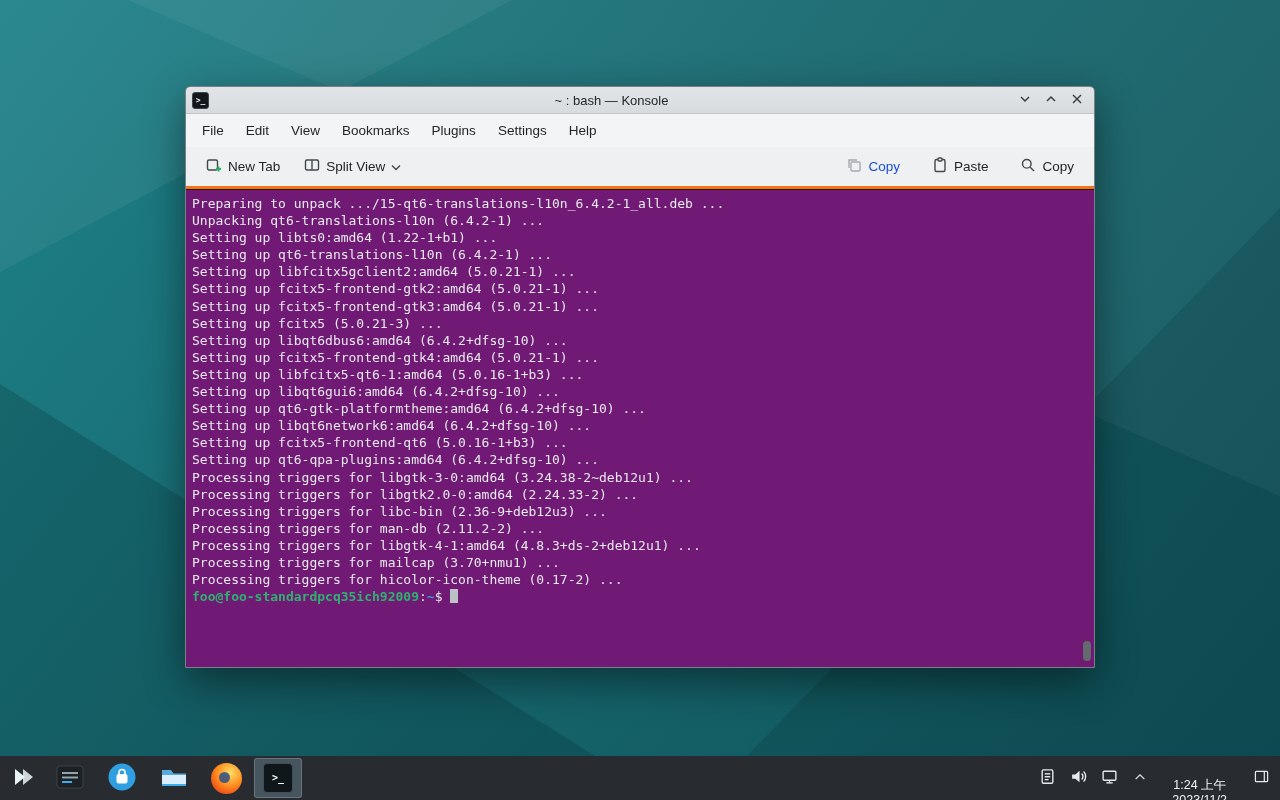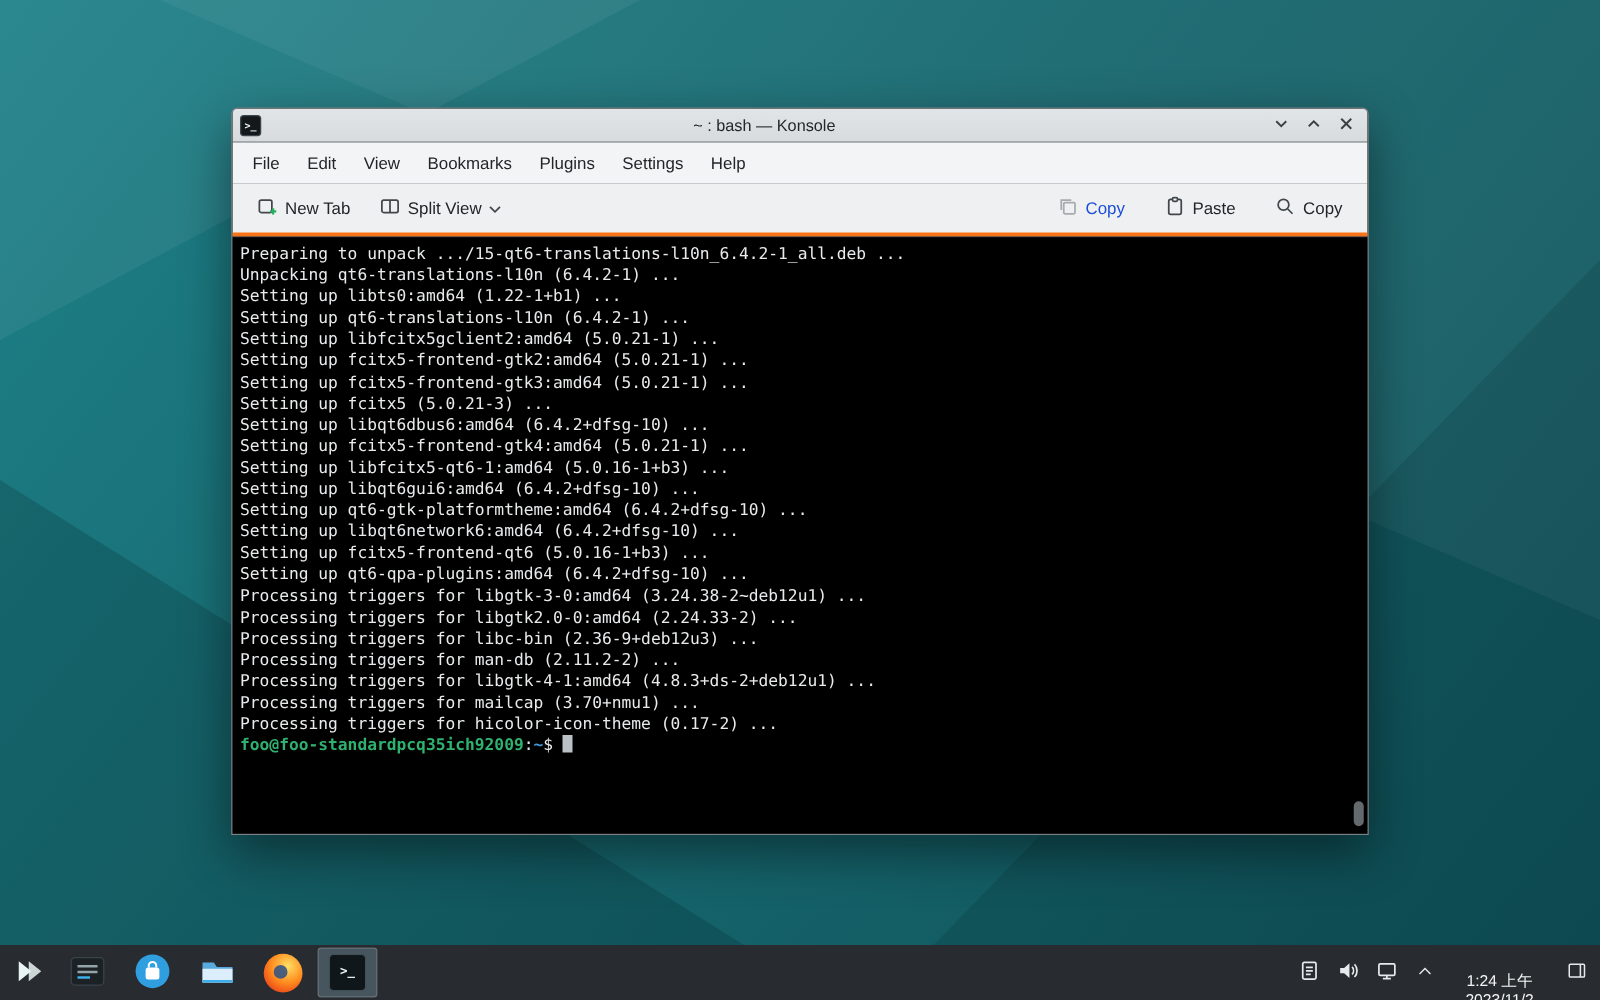--- a/index.html
+++ b/index.html
@@ -35,21 +35,21 @@
     display:flex; align-items:center; padding:0 12px; gap:8px; }
   .tb-btn { display:flex; align-items:center; gap:6px; padding:6px 8px; border:none; background:transparent;
     font-size:13.5px; color:#232629; font-family:inherit; border-radius:3px; }
   .tb-btn svg { stroke:#41474b; fill:none; stroke-width:1.4; }
   .tb-btn.disabled { color:#1d4ed8; }
   .tb-btn.disabled svg { stroke:#a6abae; }
   .tb-right { margin-left:auto; display:flex; gap:16px; }
   .caret-sm svg { stroke:#41474b; }
 
   
-  .terminal { position:absolute; left:0; right:0; top:103px; bottom:0; background:#000000;
+  .terminal { position:absolute; left:0; right:0; top:103px; bottom:0; background:#701a75;
     padding:5px 2px 4px 6px; font:13px/17.1px "DejaVu Sans Mono",monospace; color:#e8eaec; overflow:hidden; }
   .tline { white-space:pre; height:17.1px; }
   .p-user { color:#2fb170; font-weight:bold; }
   .p-cwd { color:#3f9bd8; font-weight:bold; }
   .cursor { display:inline-block; width:8px; height:14px; background:#bcc1c5; margin-left:8px; vertical-align:-2px; }
   .scroll-thumb { position:absolute; right:3px; bottom:6px; width:8px; height:20px; border-radius:4px; background:#63696d; }
 
   
   .taskbar { position:absolute; left:0; bottom:0; width:1280px; height:44px; background:#282c30;
     display:flex; align-items:center; }

